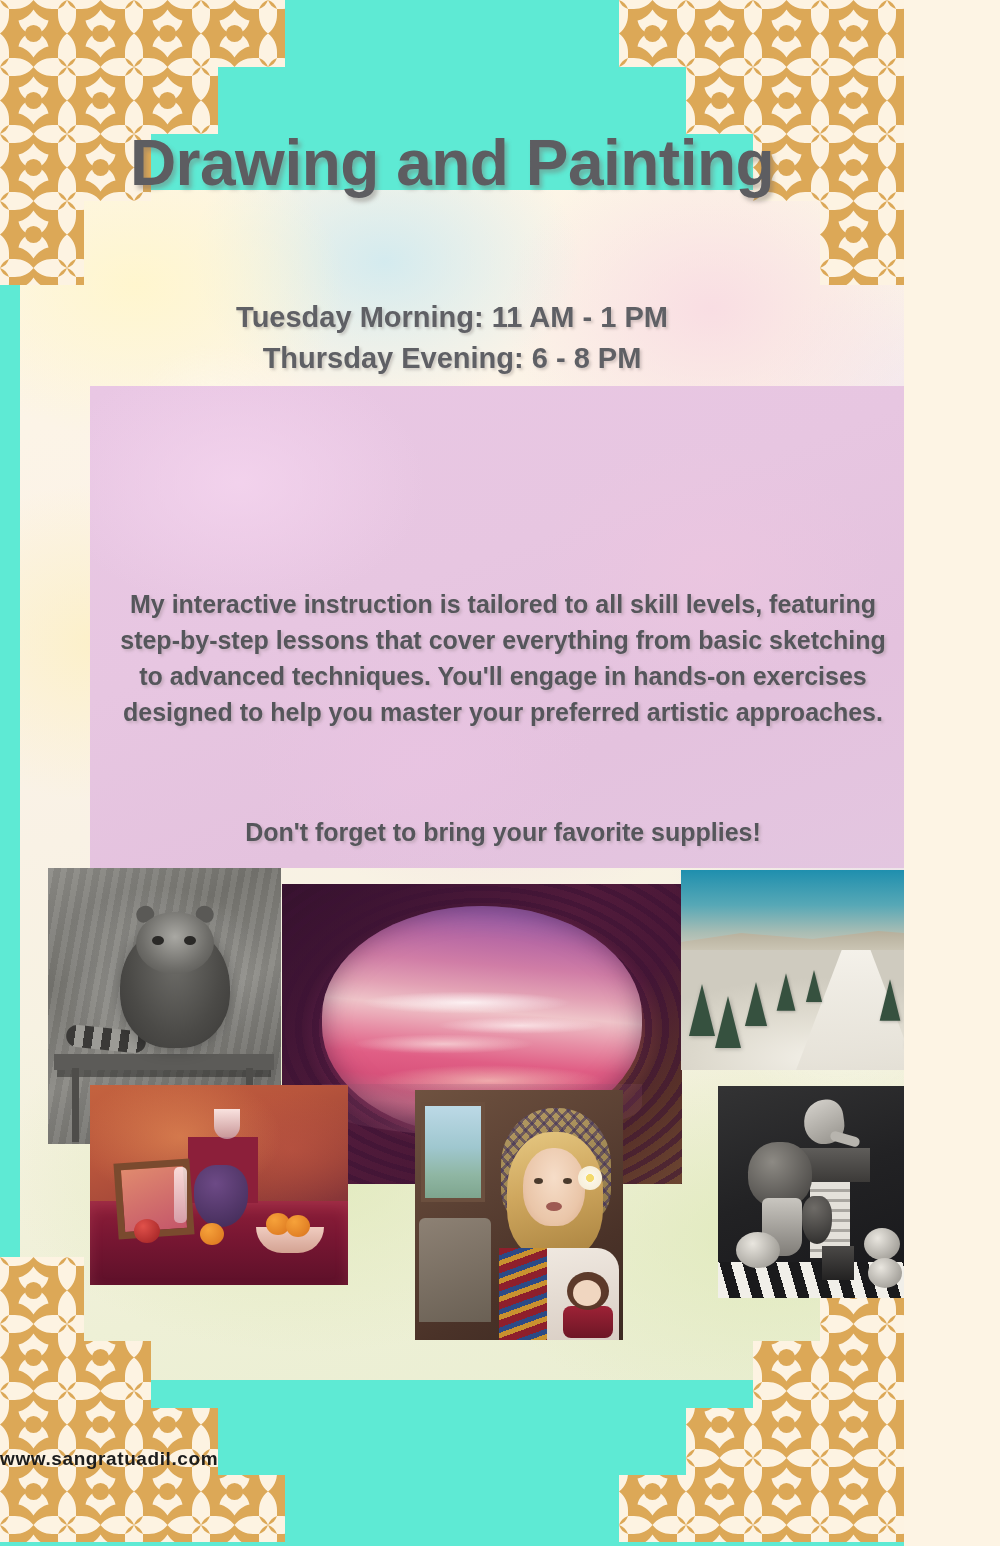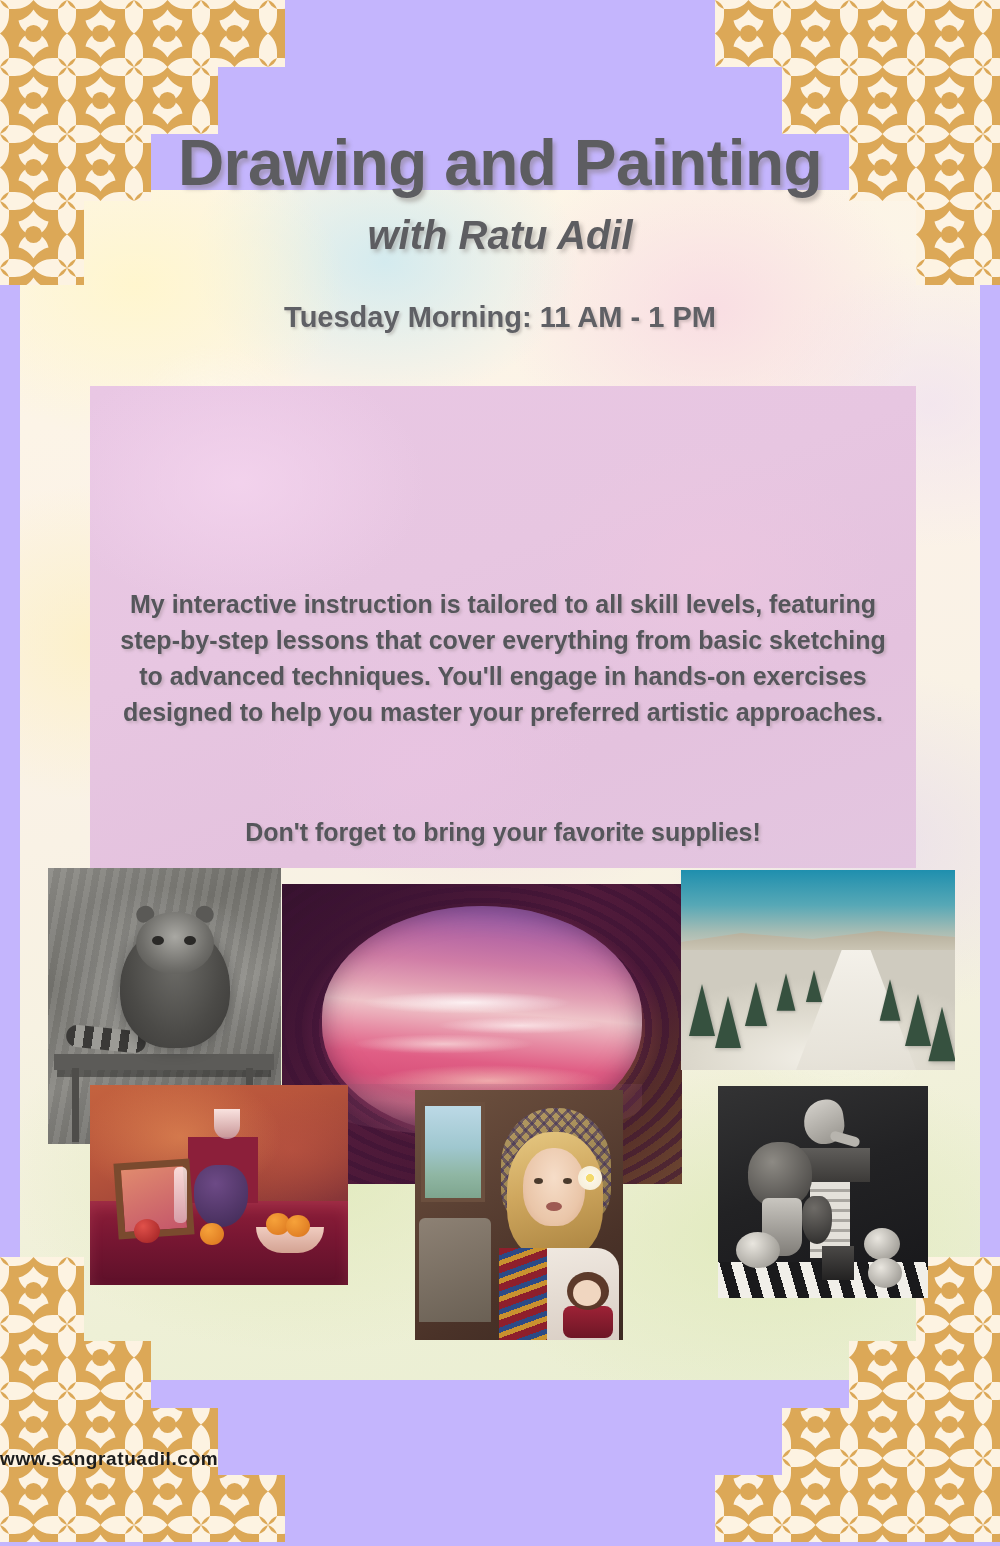--- a/index.html
+++ b/index.html
@@ -1,17 +1,17 @@
 <!DOCTYPE html>
 <html><head>
 <meta charset="utf-8">
 <style>
   html,body{margin:0;padding:0;background:#fdf4e4;}
   body{width:1000px;height:1546px;font-family:"Liberation Sans",sans-serif;}
-  .poster{position:relative;width:1000px;height:1546px;overflow:hidden;background:#c4b5fd;}
+  .poster{position:relative;width:904px;height:1546px;overflow:hidden;background:#5eead4;}
 
   
   .wc-panel{position:absolute;left:20px;top:190px;width:960px;height:1190px;overflow:hidden;}
   .wc-base{position:absolute;inset:0;
     background:
       radial-gradient(ellipse 300px 220px at 12% 8%, rgba(255,246,205,.95), rgba(255,246,205,0) 70%),
       radial-gradient(ellipse 280px 200px at 38% 6%, rgba(205,233,240,.85), rgba(205,233,240,0) 70%),
       radial-gradient(ellipse 300px 230px at 72% 10%, rgba(248,216,226,.8), rgba(248,216,226,0) 70%),
       radial-gradient(ellipse 240px 200px at 95% 18%, rgba(240,226,240,.75), rgba(240,226,240,0) 72%),
       radial-gradient(ellipse 260px 220px at 8% 38%, rgba(252,240,198,.9), rgba(252,240,198,0) 72%),
@@ -270,23 +270,23 @@
     </svg>
   </div>
 
   <div class="orn br">
     <svg width="285" height="285">
       <path d="M285 285 H0 V218 H67 V151 H134 V84 H201 V0 H285 Z" fill="url(#tile)"></path>
     </svg>
   </div>
 
   <div class="title">Drawing and Painting</div>
-  <div class="subtitle">with Ratu Adil</div>
   <div class="sched">
     <div>Tuesday Morning: 11 AM - 1 PM</div>
+    <div>Thursday Evening: 6 - 8 PM</div>
   </div>
 
   <div class="copybox">
     <p class="p2">My interactive instruction is tailored to all skill levels, featuring step-by-step lessons that cover everything from basic sketching to advanced techniques. You'll engage in hands-on exercises designed to help you master your preferred artistic approaches.</p>
     <p class="p3">Don't forget to bring your favorite supplies!</p>
   </div>
 
   <div class="art art-raccoon">
     <div class="rc-wall"></div>
     <div class="rc-table"></div>

